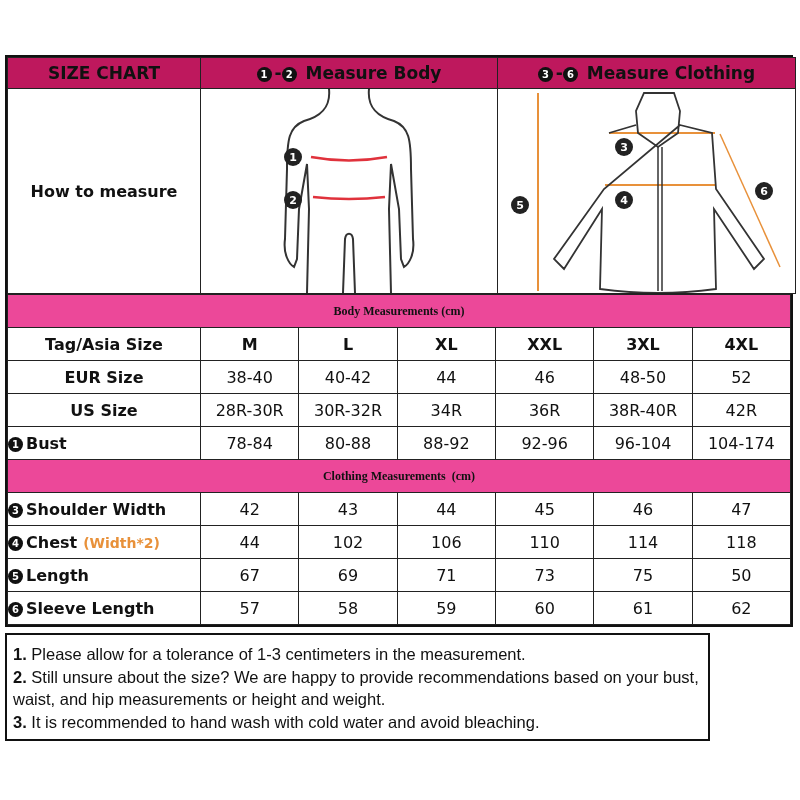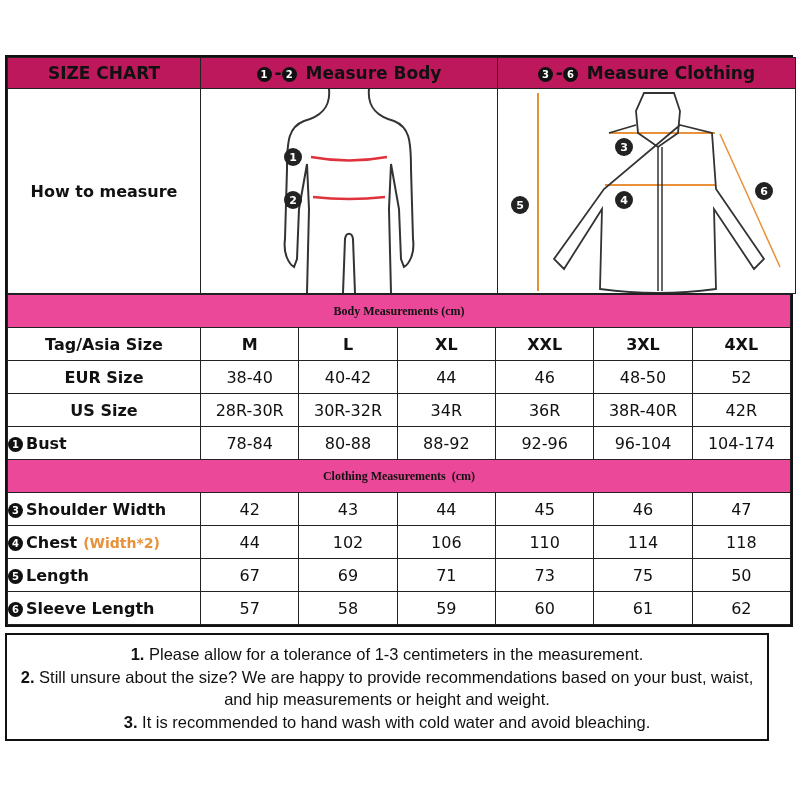--- a/index.html
+++ b/index.html
@@ -7,21 +7,21 @@
   .chart{position:absolute;left:5px;top:55px;width:788px;border:2px solid #111;box-sizing:border-box;}
   table{border-collapse:collapse;width:100%;table-layout:fixed;}
   td{border:1.5px solid #222;text-align:center;vertical-align:middle;padding:0;font-size:16px;height:32px;}
   .hdr td{background:#be185d;font-weight:bold;font-size:17px;height:30px;}
   .sect td{background:#ec4899;font-weight:bold;font-size:12px;height:32px;font-family:Liberation Serif, serif;}
   .lbl{font-weight:bold;font-size:16px;}
   .lbl.left{text-align:left;}
   .img-row td{height:204px;background:#fff;}
   .badge{display:inline-block;width:15px;height:15px;border-radius:50%;background:#111;color:#fff;font-size:10px;line-height:15px;text-align:center;font-weight:bold;vertical-align:1px;margin-right:3px;}
   .orange{color:#e8913a;font-size:14px;margin-left:6px;margin-top:35px;}
-  .notes{position:absolute;left:5px;top:633px;width:764px;height:108px;border:2px solid #111;box-sizing:border-box;padding:8px 6px;font-family:"Liberation Sans",sans-serif;font-size:16.5px;line-height:22.5px;color:#111;text-align:center;}
+  .notes{position:absolute;left:5px;top:633px;width:705px;height:108px;border:2px solid #111;box-sizing:border-box;padding:8px 6px;font-family:"Liberation Sans",sans-serif;font-size:16.5px;line-height:22.5px;color:#111;}
   .notes b{font-weight:bold;}
   svg{display:block;margin:0 auto;}
 </style>
 </head>
 <body>
 
 <div class="chart">
 <table>
   <colgroup>
     <col style="width:193px">

